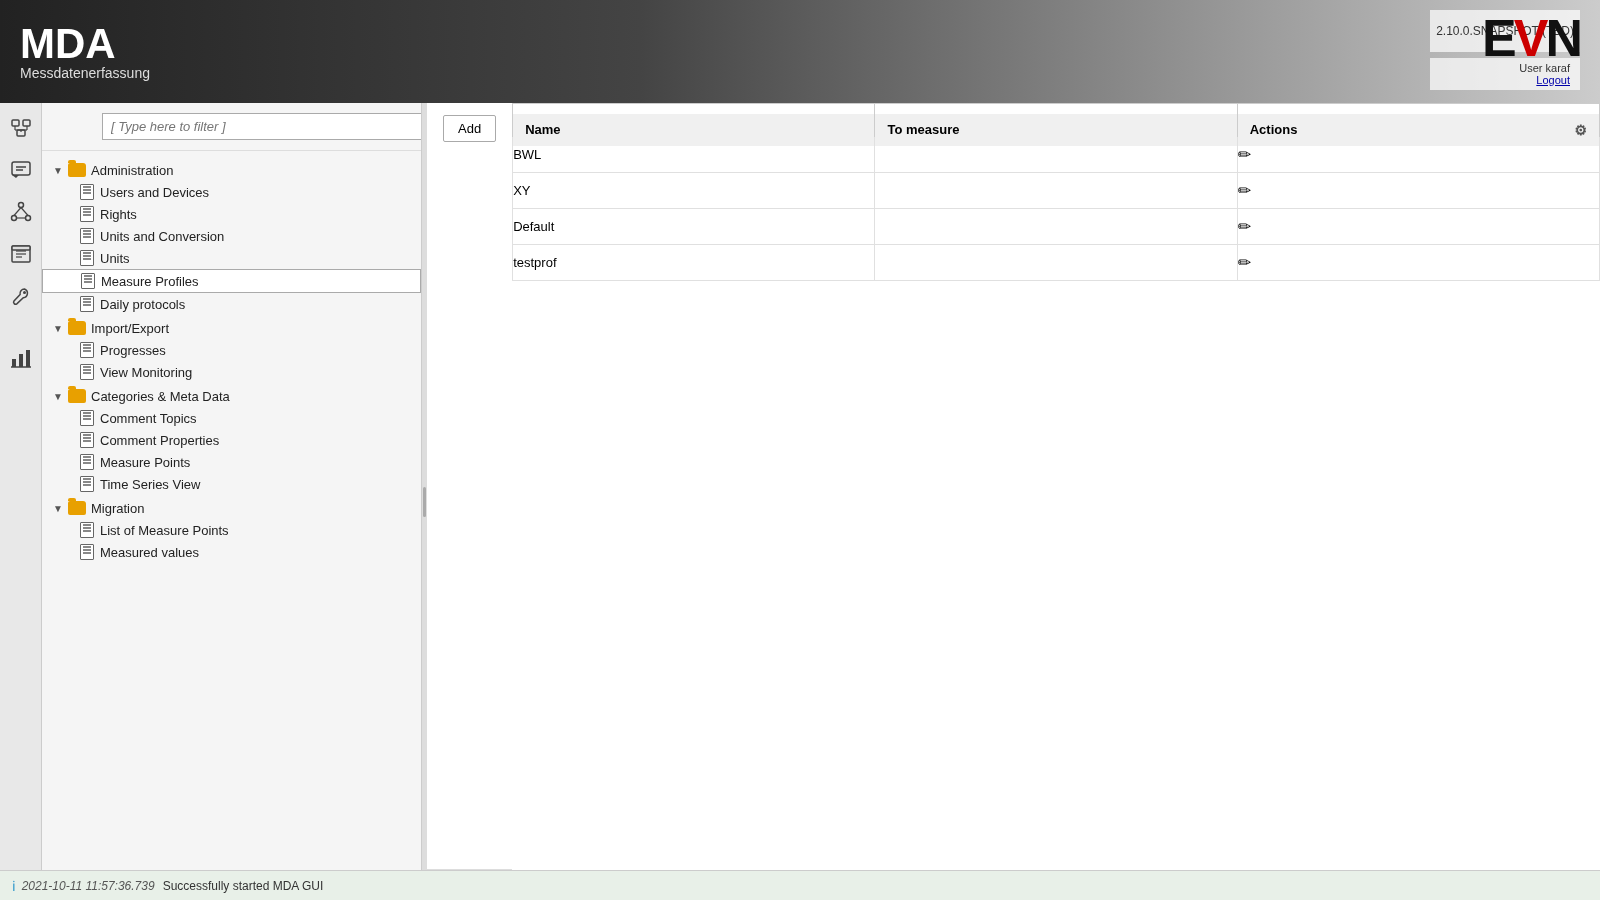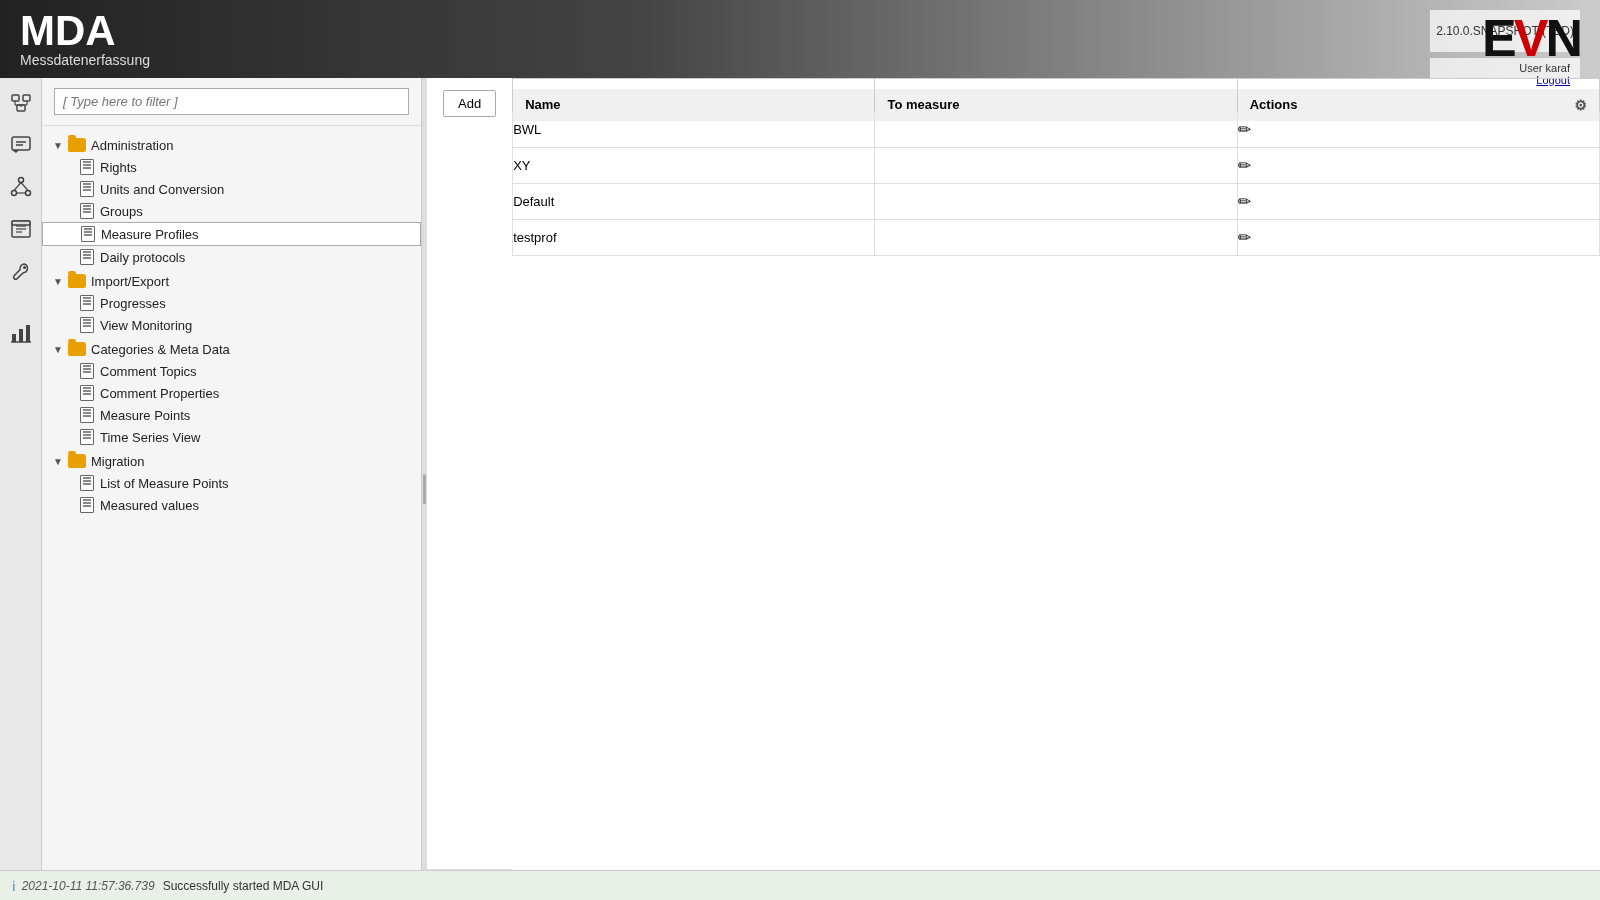--- a/index.html
+++ b/index.html
@@ -1,20 +1,20 @@
 <!DOCTYPE html>
 <html><head>
   <meta charset="utf-8">
   <style>
     * { box-sizing: border-box; margin: 0; padding: 0; }
     body { font-family: Arial, sans-serif; font-size: 13px; background: #f0f0f0; height: 900px; width: 1600px; overflow: hidden; display: flex; flex-direction: column; }
 
     
     .header {
-      height: 78px;
+      height: 103px;
       background: linear-gradient(to right, #222 0%, #444 40%, #888 70%, #ccc 100%);
       display: flex;
       align-items: center;
       padding: 0 20px;
       position: relative;
       flex-shrink: 0;
     }
     .header-logo-text {
       color: white;
     }
@@ -112,20 +112,21 @@
       border-bottom: 1px solid #ddd;
     }
     .filter-input {
       width: 100%;
       padding: 5px 8px;
       border: 1px solid #aaa;
       font-size: 13px;
       color: #888;
       background: white;
       font-style: italic;
+      margin-left: 48px;
     }
     .nav-tree {
       padding: 6px 0;
       overflow-y: auto;
       flex: 1;
     }
     .nav-group {
       margin: 2px 0;
     }
     .nav-group-header {
@@ -399,29 +400,33 @@
     <div class="nav-tree">
 
       <div class="nav-group">
         <div class="nav-group-header">
           <span class="expand-icon">▼</span>
           <span class="folder-icon"></span>
           <span>Administration</span>
         </div>
         <div class="nav-item">
           <span class="doc-icon"></span>
+          <span>Users and Devices</span>
+        </div>
+        <div class="nav-item">
+          <span class="doc-icon"></span>
           <span>Rights</span>
         </div>
         <div class="nav-item">
           <span class="doc-icon"></span>
           <span>Units and Conversion</span>
         </div>
         <div class="nav-item">
           <span class="doc-icon"></span>
-          <span>Groups</span>
+          <span>Units</span>
         </div>
         <div class="nav-item active">
           <span class="doc-icon"></span>
           <span>Measure Profiles</span>
         </div>
         <div class="nav-item">
           <span class="doc-icon"></span>
           <span>Daily protocols</span>
         </div>
       </div>

